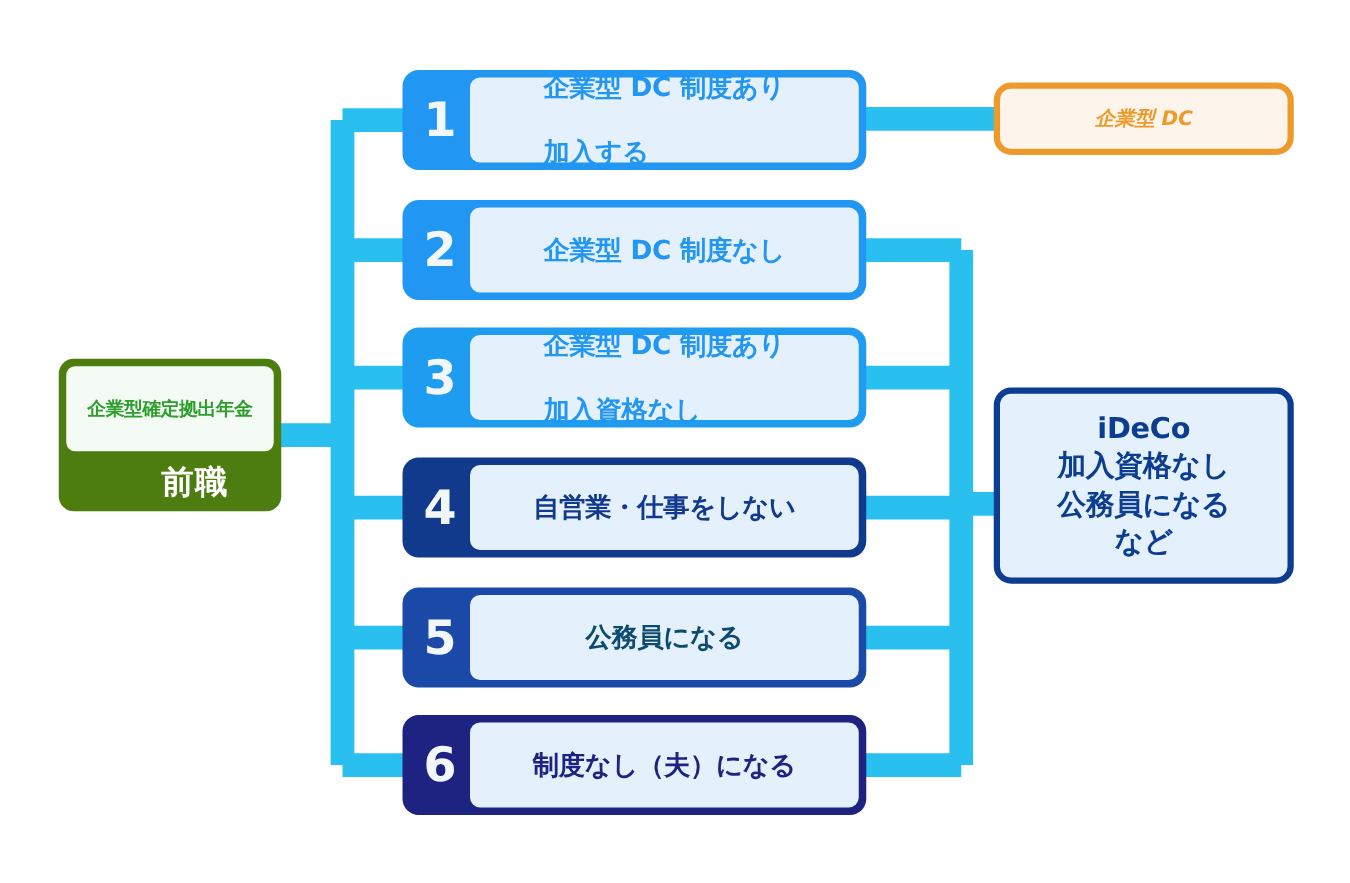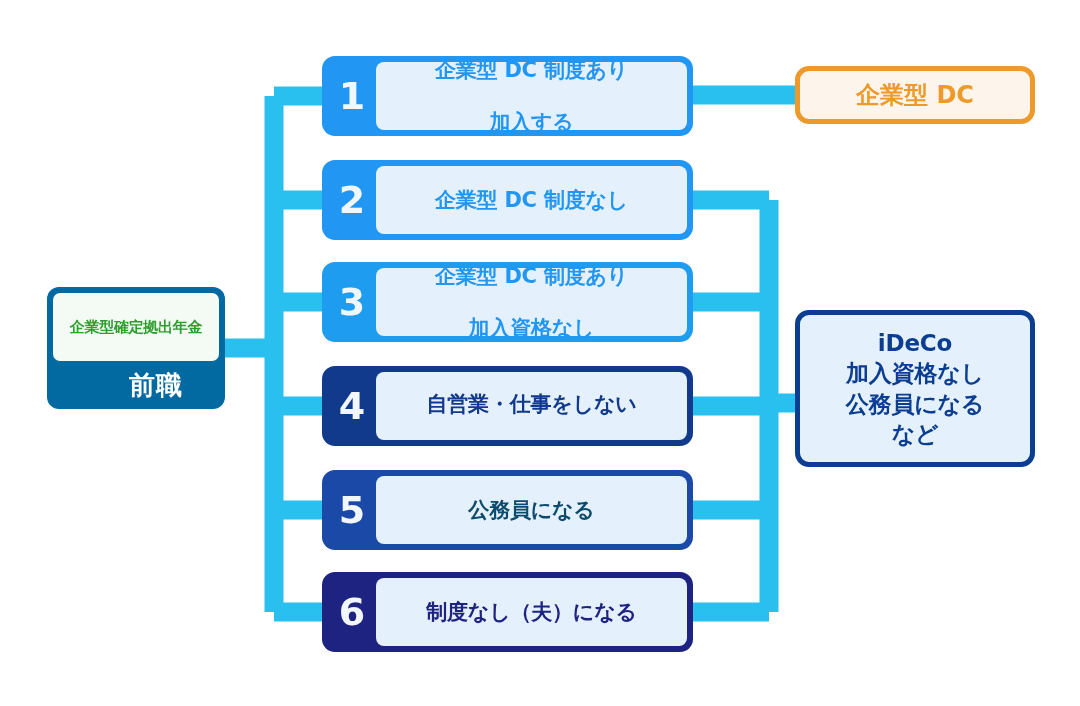--- a/index.html
+++ b/index.html
@@ -93,21 +93,20 @@
     font-weight: 700;
     line-height: 1;
   }
   .option-node .option-panel {
     flex: 1;
     background: #E4F0FC;
     border-radius: 8px;
     display: flex;
     align-items: center;
     justify-content: center;
-    text-align: center;
     padding: 0 8px;
   }
   .option-node .option-panel span {
     font-size: 21px;
     font-weight: 700;
     line-height: 1.25;
     letter-spacing: -0.2px;
     display: block;
   }
 
@@ -125,23 +124,24 @@
   #outcome-dc {
     left: 795px;
     top: 66px;
     width: 240px;
     height: 58px;
     background: #FDF5EC;
     border: 5px solid #EE9A2A;
   }
   #outcome-dc span {
     color: #EE9A2A;
-    font-size: 24px;
+    font-size: 16px;
     font-weight: 700;
     letter-spacing: 0px;
+    font-style: italic;
   }
   #outcome-ideco {
     left: 795px;
     top: 310px;
     width: 240px;
     height: 157px;
     background: #E4F0FC;
     border: 5px solid #0ea5e9;
   }
   #outcome-ideco span {
@@ -178,21 +178,21 @@
       <path d="M 686 200 L 769 200"></path>
       <path d="M 686 302 L 769 302"></path>
       <path d="M 686 406 L 769 406"></path>
       <path d="M 686 510 L 769 510"></path>
       <path d="M 686 612 L 769 612"></path>
 
       <path d="M 769 403 L 800 403"></path>
     </g>
   </svg>
 
-  <div class="source-node" style="background: #0369a1;">
+  <div class="source-node" style="background: #4d7c0f;">
     <div class="source-panel" style="background: rgb(244, 251, 244);">
       <span style="color: rgb(46, 158, 46);">企業型確定拠出年金</span>
     </div>
     <div class="source-footer">
       <span style="color: rgb(255, 255, 255); margin-left: 40px;">前職</span>
     </div>
   </div>
 
   <div class="option-node" id="opt-1" style="top: 56px; background: rgb(33, 150, 243);">
     <div class="option-number">1</div>
@@ -218,21 +218,21 @@
     <div class="option-panel" style="background: rgb(228, 240, 252);">
       <span style="color: rgb(33, 150, 243);">
         <span>企業型 DC 制度あり</span><br>
         <span>加入資格なし</span>
       </span>
     </div>
   </div>
 
   <div class="option-node" id="opt-4" style="top: 366px; background: rgb(17, 57, 140);">
     <div class="option-number">4</div>
-    <div class="option-panel" style="background: rgb(228, 240, 252); font-family: Liberation Mono, monospace;">
+    <div class="option-panel" style="background: rgb(228, 240, 252);">
       <span style="color: rgb(17, 57, 140);">
         <span>自営業・仕事をしない</span>
       </span>
     </div>
   </div>
 
   <div class="option-node" id="opt-5" style="top: 470px; background: rgb(26, 73, 168);">
     <div class="option-number">5</div>
     <div class="option-panel" style="background: rgb(228, 240, 252);">
       <span style="color: #0c4a6e;">

